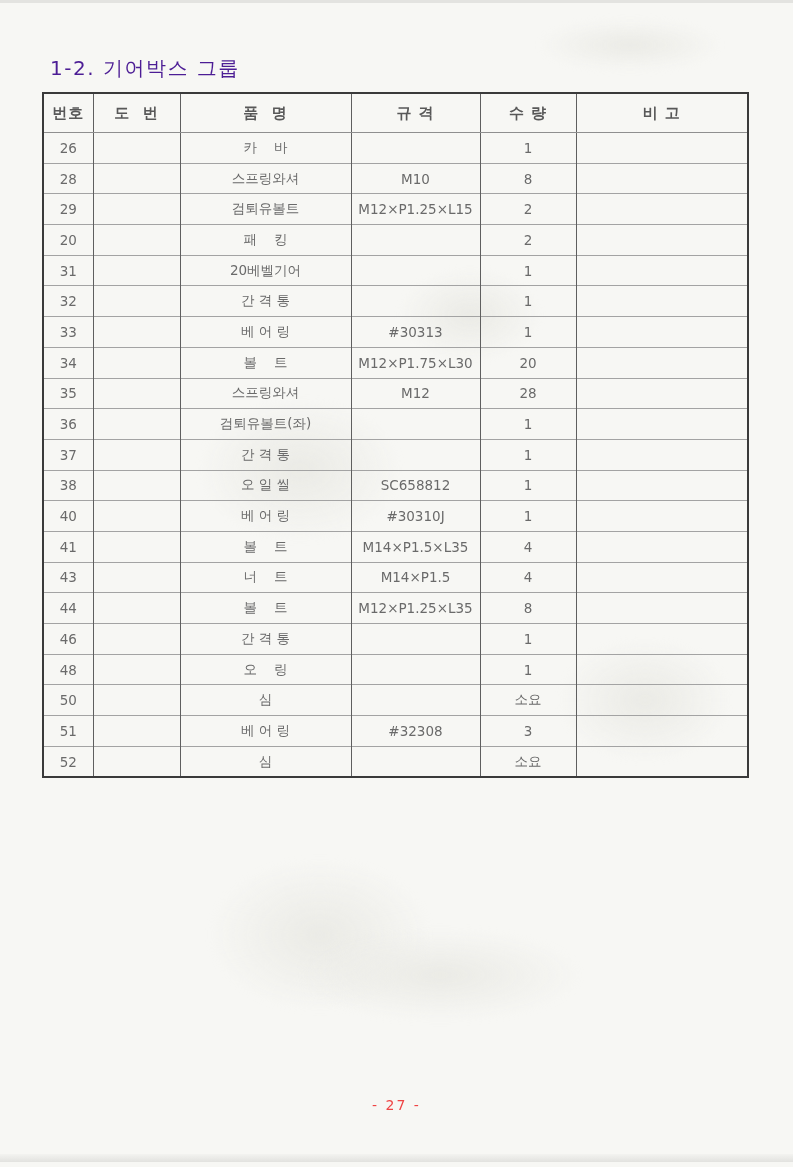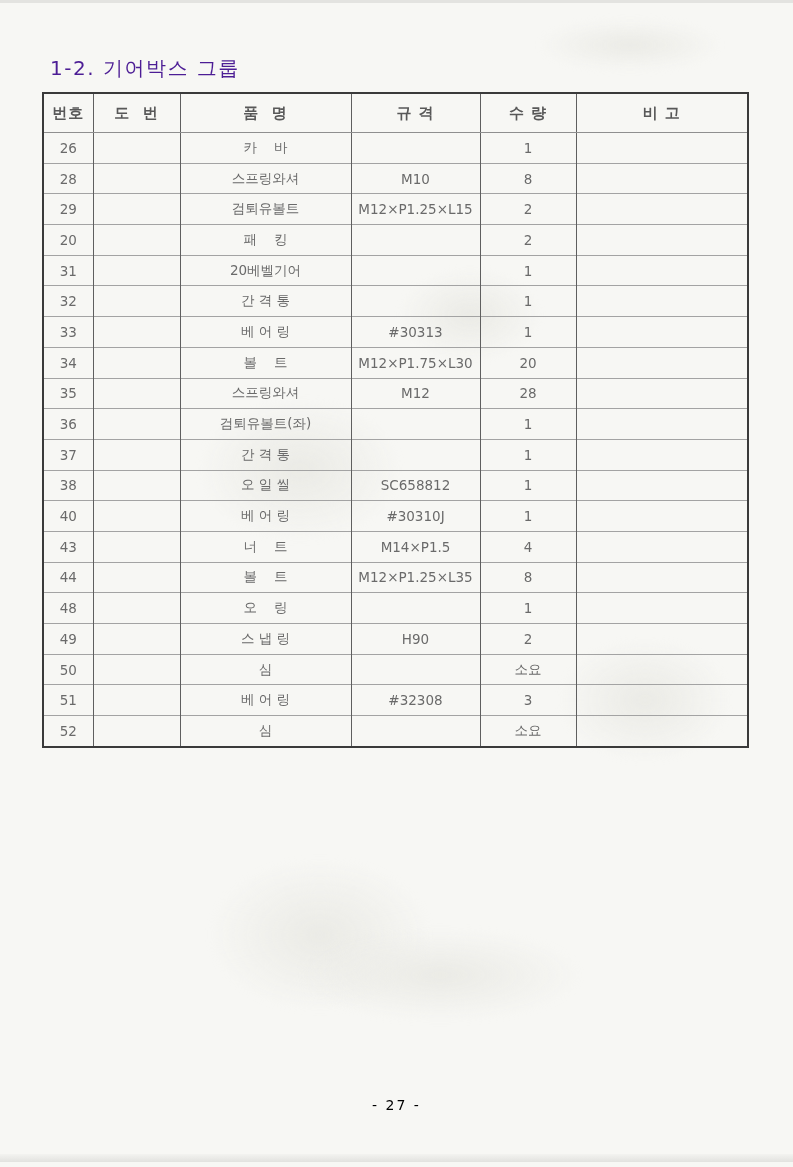--- a/index.html
+++ b/index.html
@@ -87,21 +87,21 @@
     overflow: hidden;
   }
 
   .page-number {
     position: absolute;
     left: 0;
     top: 1097px;
     width: 793px;
     text-align: center;
     font-size: 14px;
-    color: #000000;
+    color: #ef4444;
     letter-spacing: 2px;
     white-space: pre;
   }
 </style>
 </head>
 <body>
 
 <div class="scan-edge-top"></div>
 <div class="scan-artifact artifact-1"></div>
 <div class="scan-artifact artifact-2"></div>
@@ -244,20 +244,28 @@
 
   <tr>
     <td>40</td>
     <td></td>
     <td>베 어 링</td>
     <td>#30310J</td>
     <td>1</td>
     <td></td>
   </tr>
 
+  <tr>
+    <td>41</td>
+    <td></td>
+    <td>볼    트</td>
+    <td>M14×P1.5×L35</td>
+    <td>4</td>
+    <td></td>
+  </tr>
 
 
   <tr>
     <td>43</td>
     <td></td>
     <td>너    트</td>
     <td>M14×P1.5</td>
     <td>4</td>
     <td></td>
   </tr>
@@ -265,39 +273,39 @@
   <tr>
     <td>44</td>
     <td></td>
     <td>볼    트</td>
     <td>M12×P1.25×L35</td>
     <td>8</td>
     <td></td>
   </tr>
 
 
+  <tr>
+    <td>46</td>
+    <td></td>
+    <td>간 격 통</td>
+    <td></td>
+    <td>1</td>
+    <td></td>
+  </tr>
 
 
   <tr>
     <td>48</td>
     <td></td>
     <td>오    링</td>
     <td></td>
     <td>1</td>
     <td></td>
   </tr>
 
-  <tr>
-    <td>49</td>
-    <td></td>
-    <td>스 냅 링</td>
-    <td>H90</td>
-    <td>2</td>
-    <td></td>
-  </tr>
 
   <tr>
     <td>50</td>
     <td></td>
     <td>심</td>
     <td></td>
     <td>소요</td>
     <td></td>
   </tr>
 

